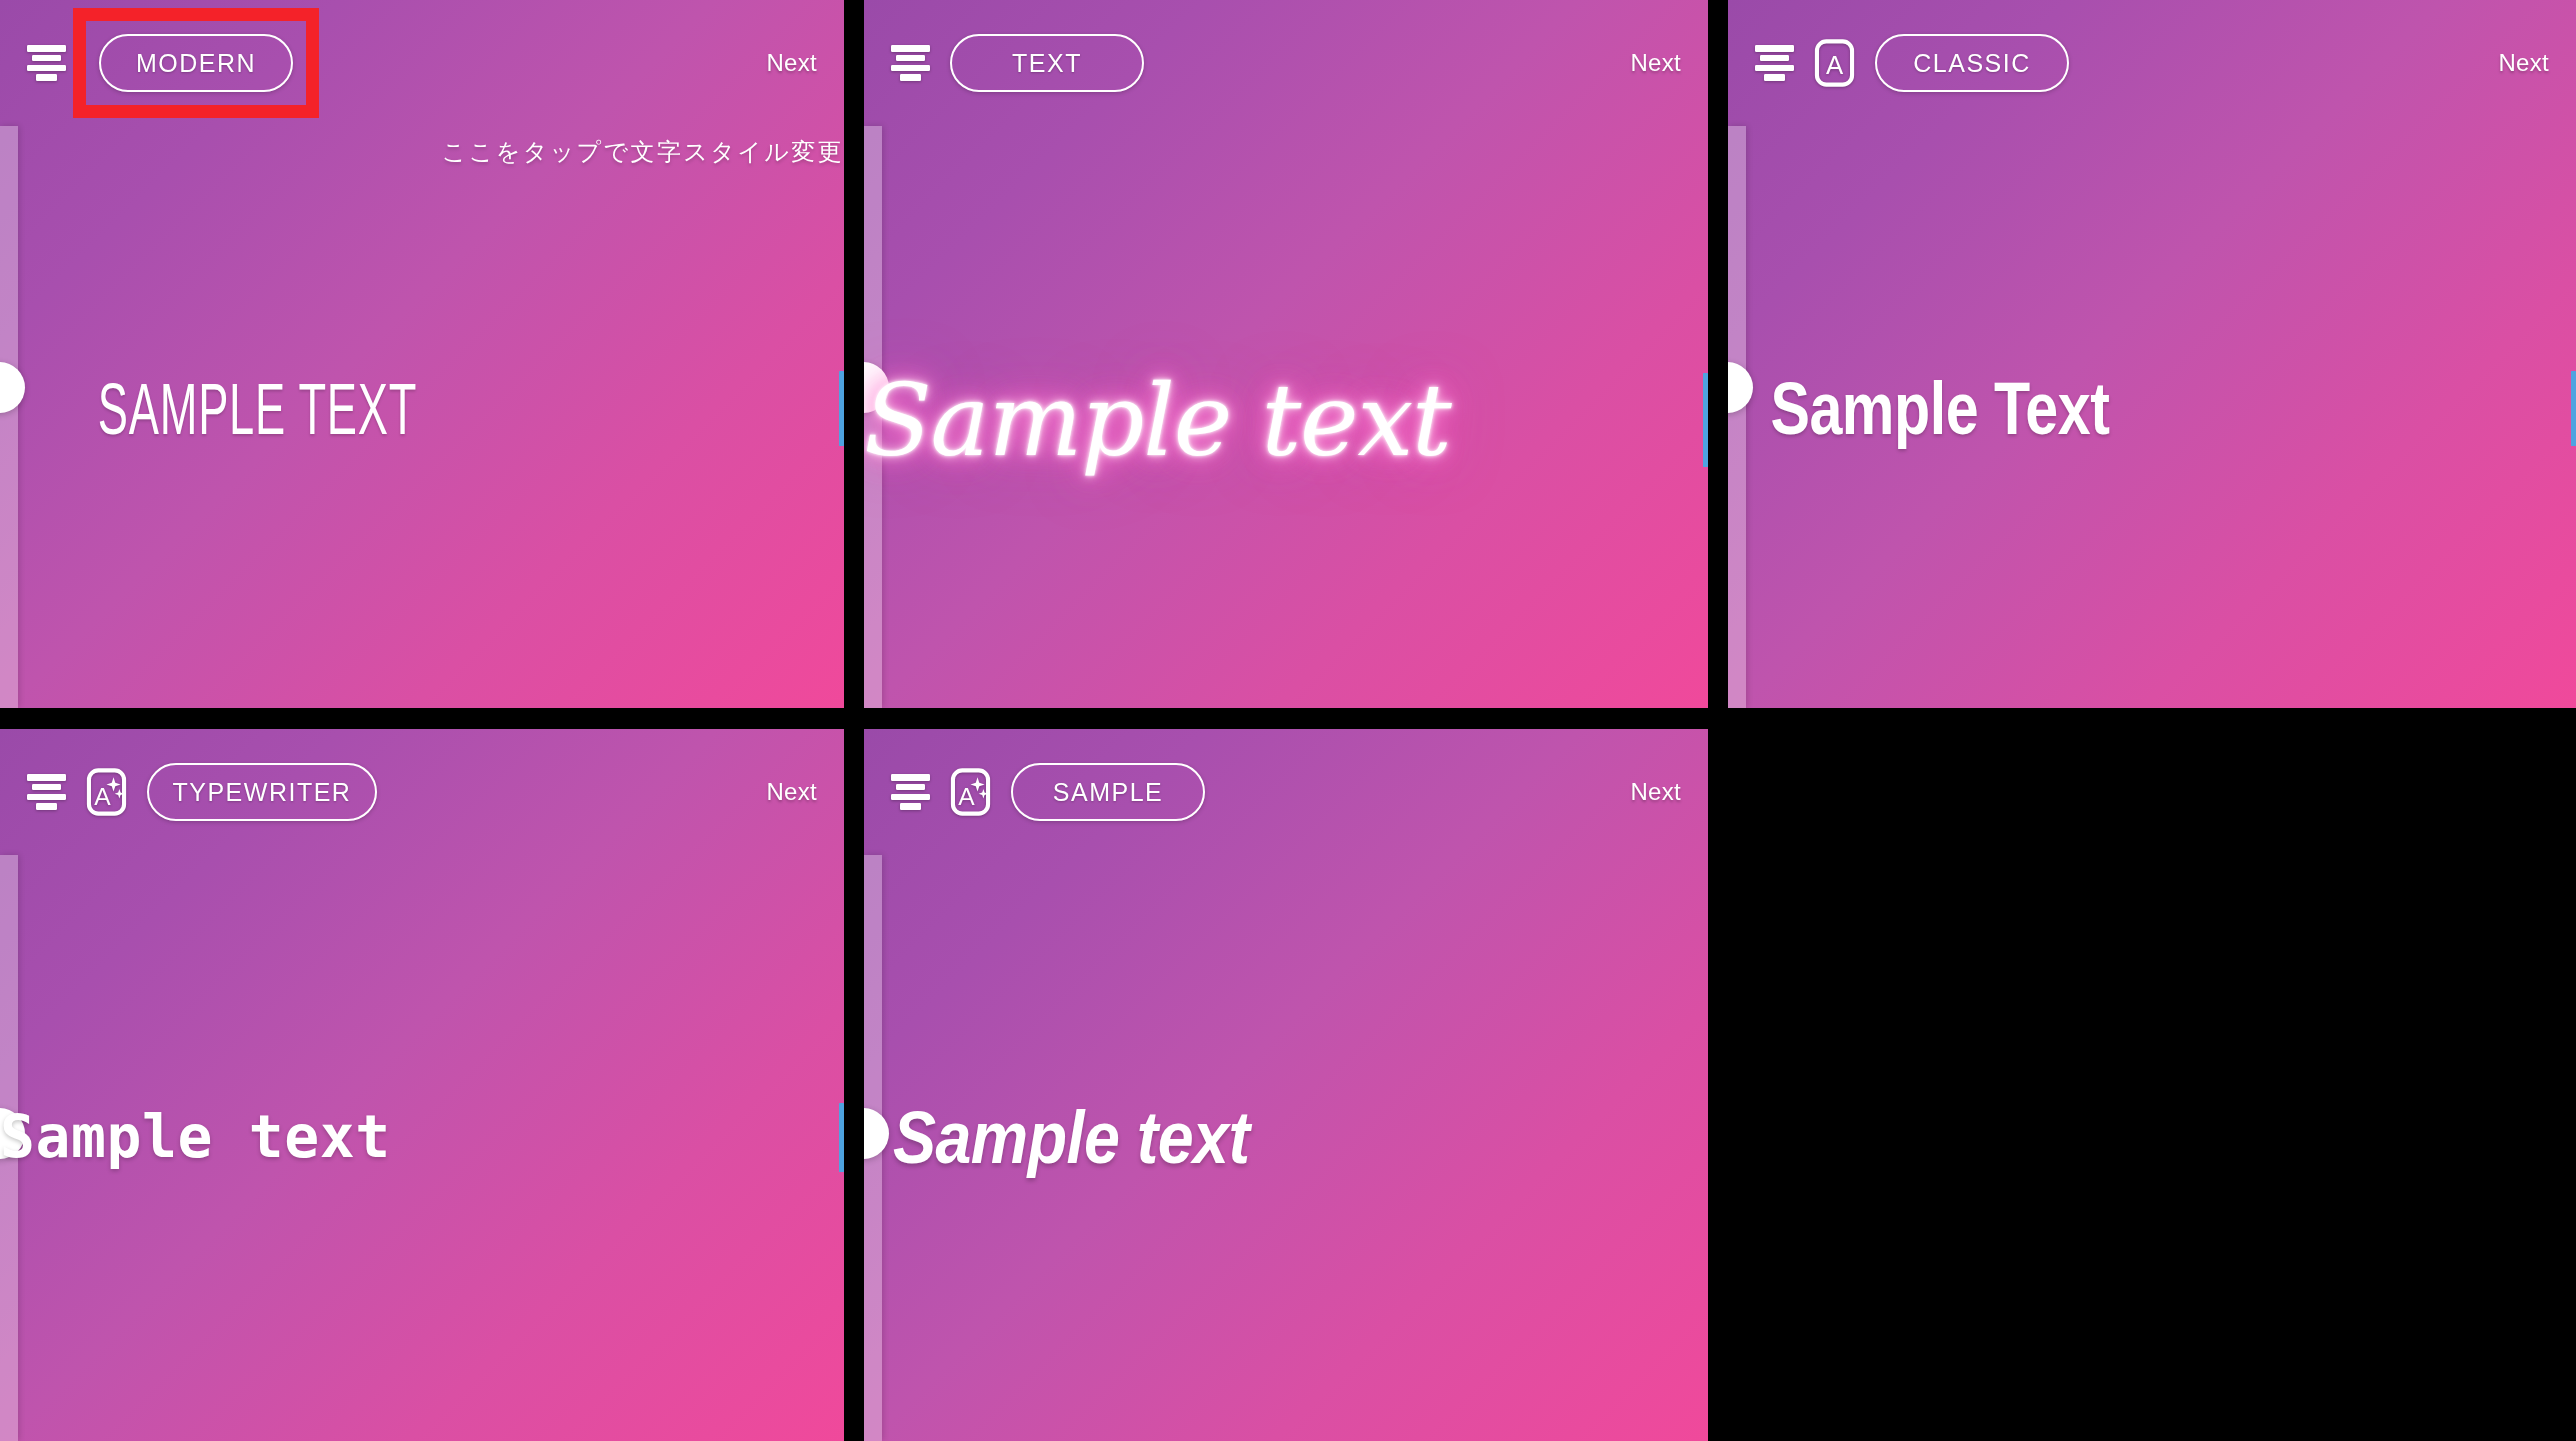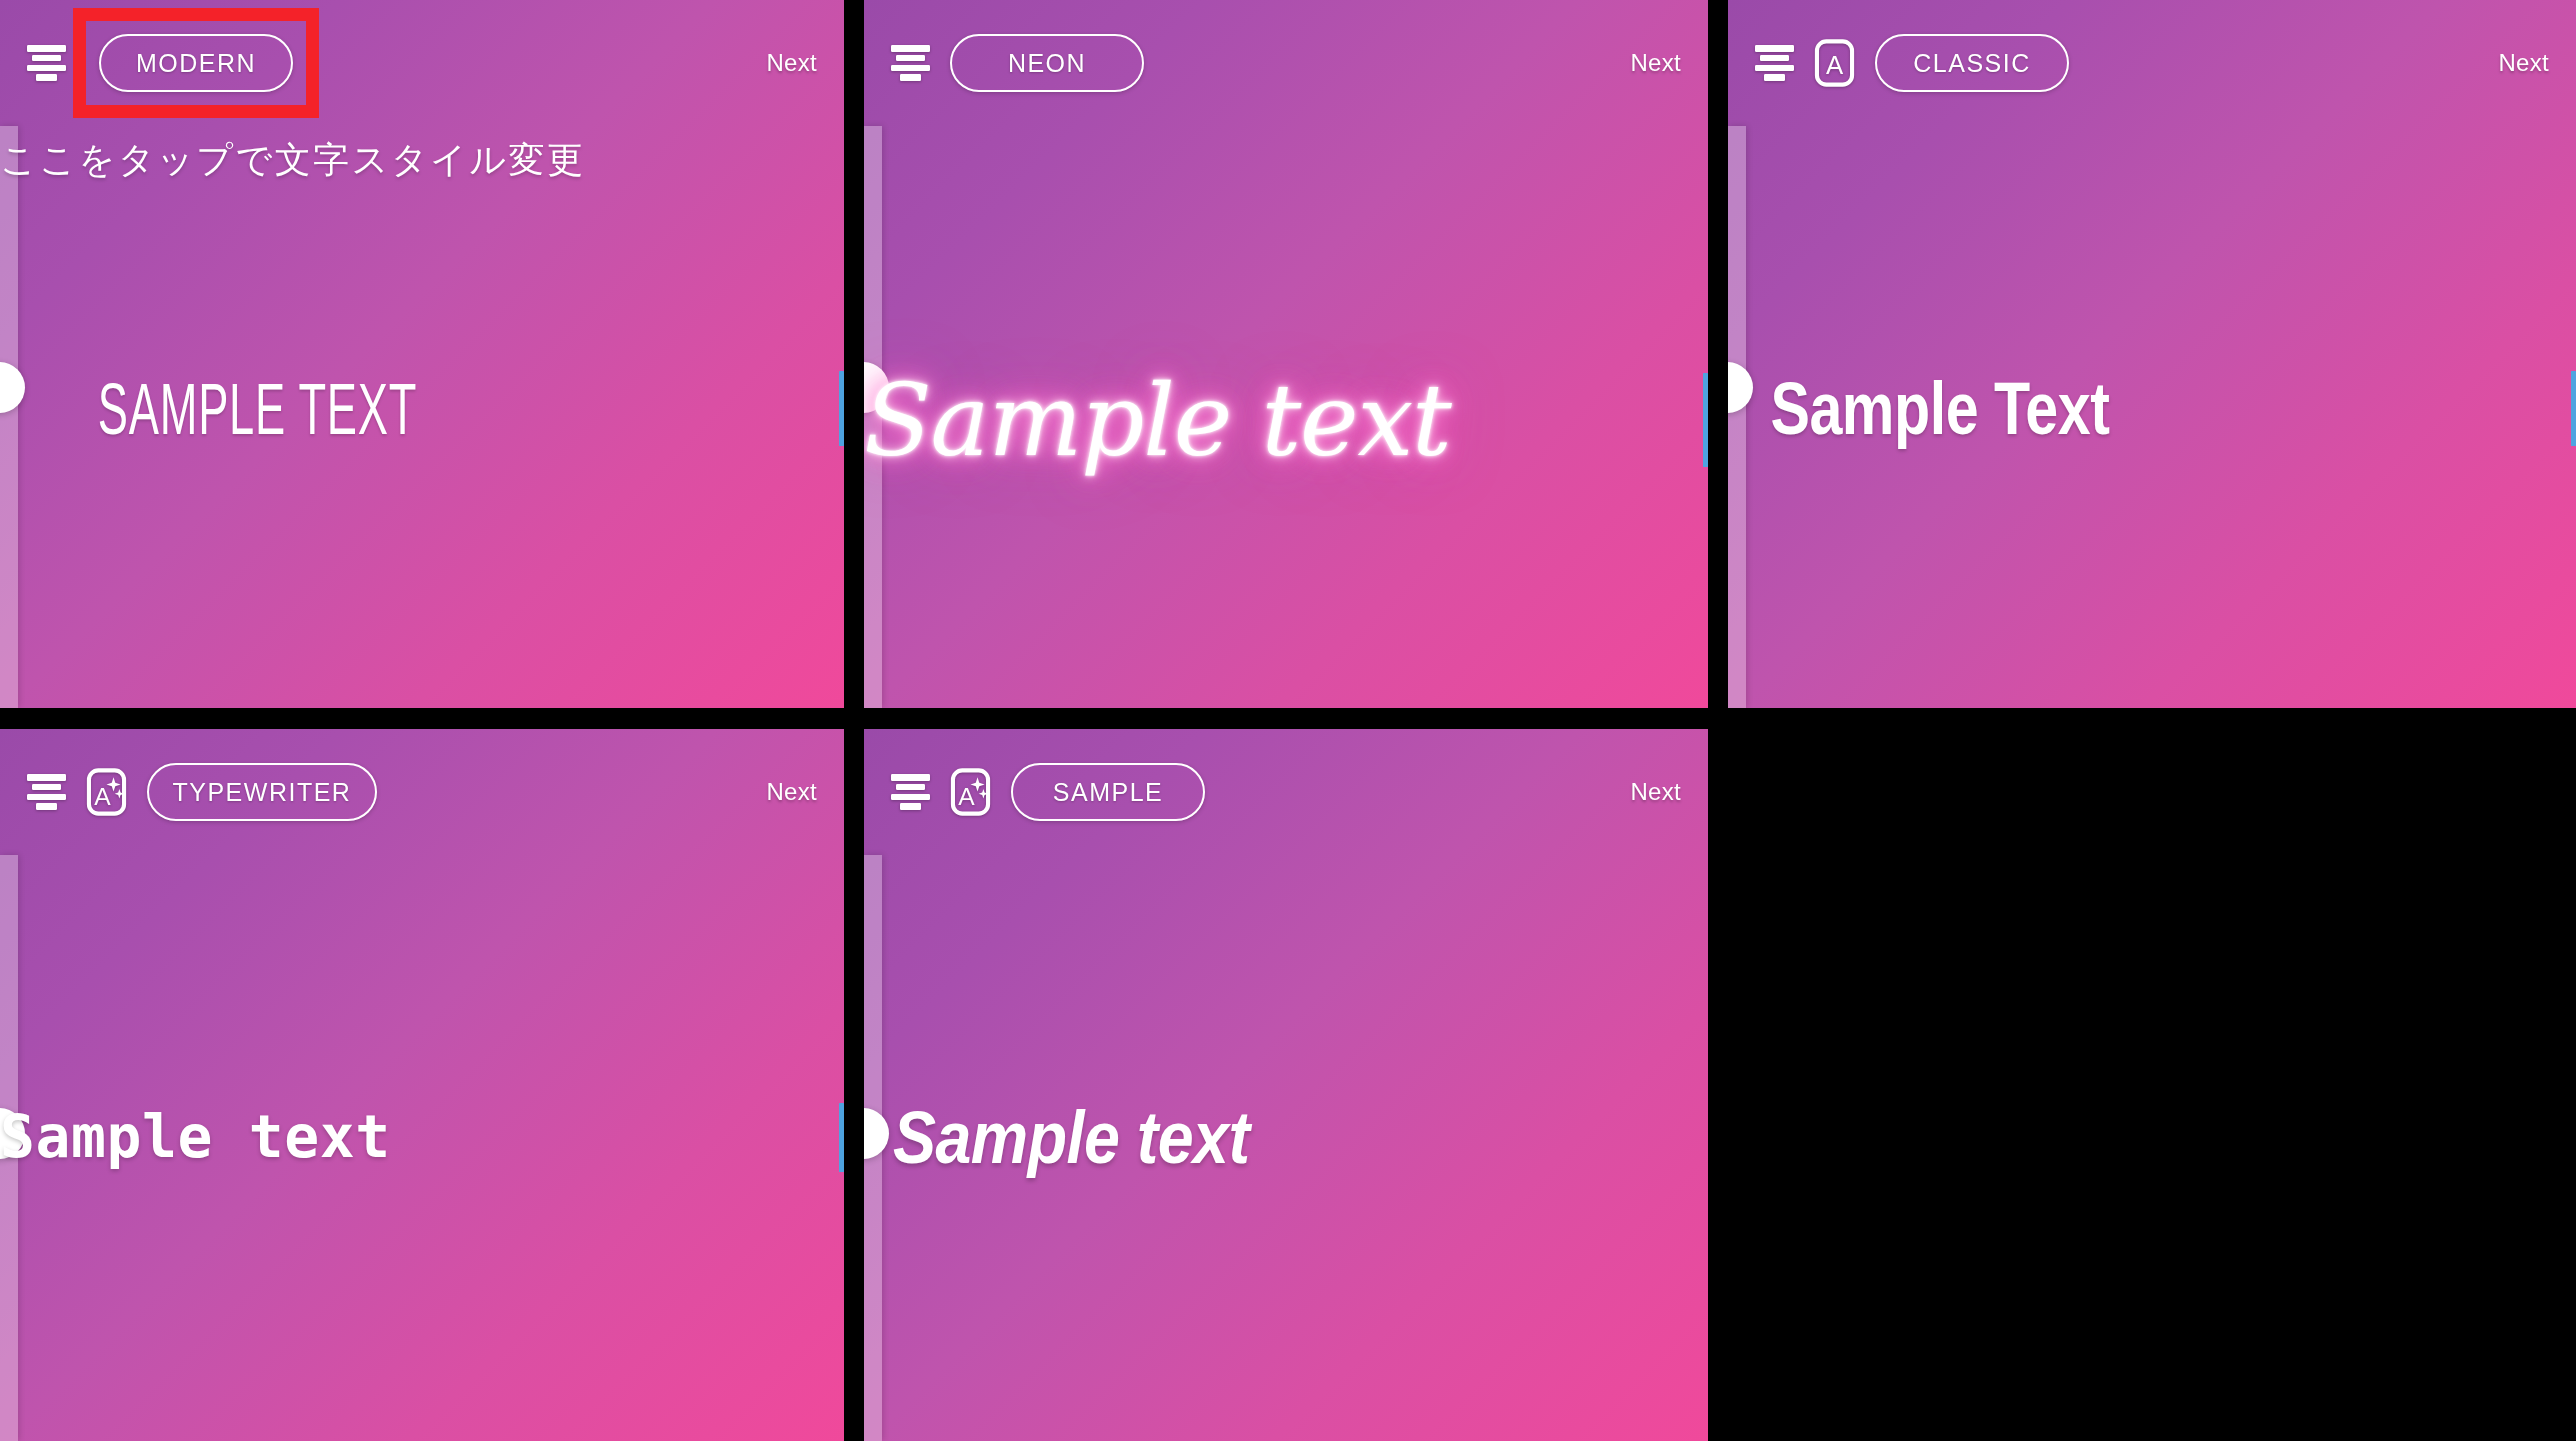--- a/index.html
+++ b/index.html
@@ -65,22 +65,22 @@
     padding:13px;margin:-13px;
     border:13px solid #f42229;
   }
   .next-btn{
     color:#fff;font-size:24px;font-weight:400;letter-spacing:0.3px;
     text-shadow:0 1.8px 2.9px rgba(0,0,0,.26);white-space:nowrap;
   }
   
   .caption{
     position:absolute;left:0;right:0;top:136px;
-    text-align:left;color:#fff;
-    font-size:36px;letter-spacing:2.4px;
+    text-align:right;color:#fff;
+    font-size:24px;letter-spacing:2.4px;
     text-shadow:0 1.8px 3.5px rgba(0,0,0,.22);
     pointer-events:none;
   }
   
   .canvas{position:absolute;left:0;right:0;top:126px;bottom:0;}
   .text-row{
     position:absolute;left:0;right:0;
     display:flex;align-items:center;justify-content:space-between;
   }
   .caret{
@@ -158,21 +158,21 @@
       <div class="toolbar">
         <div class="tb-left">
           <div class="align-icon">
             <i class="l1"></i>
             <i class="l2"></i>
             <i class="l3"></i>
             <i class="l4"></i>
           </div>
           <div class="pill-wrap">
             <div class="style-pill">
-              <span>NEON</span>
+              <span>TEXT</span>
             </div>
           </div>
         </div>
         <div class="tb-spacer"></div>
         <div class="next-btn">Next</div>
       </div>
       <div class="canvas">
         <div class="text-row" style="top:238px;height:112px;">
           <span class="t-neon">Sample text</span>
           <span class="caret" style="height:94px"></span>

